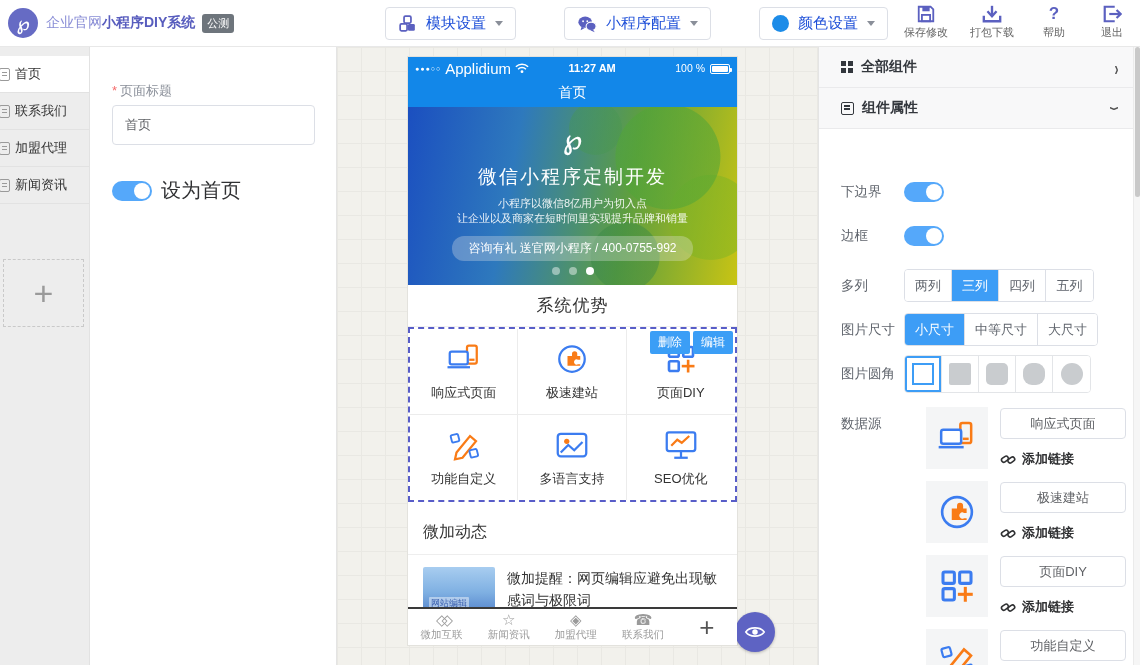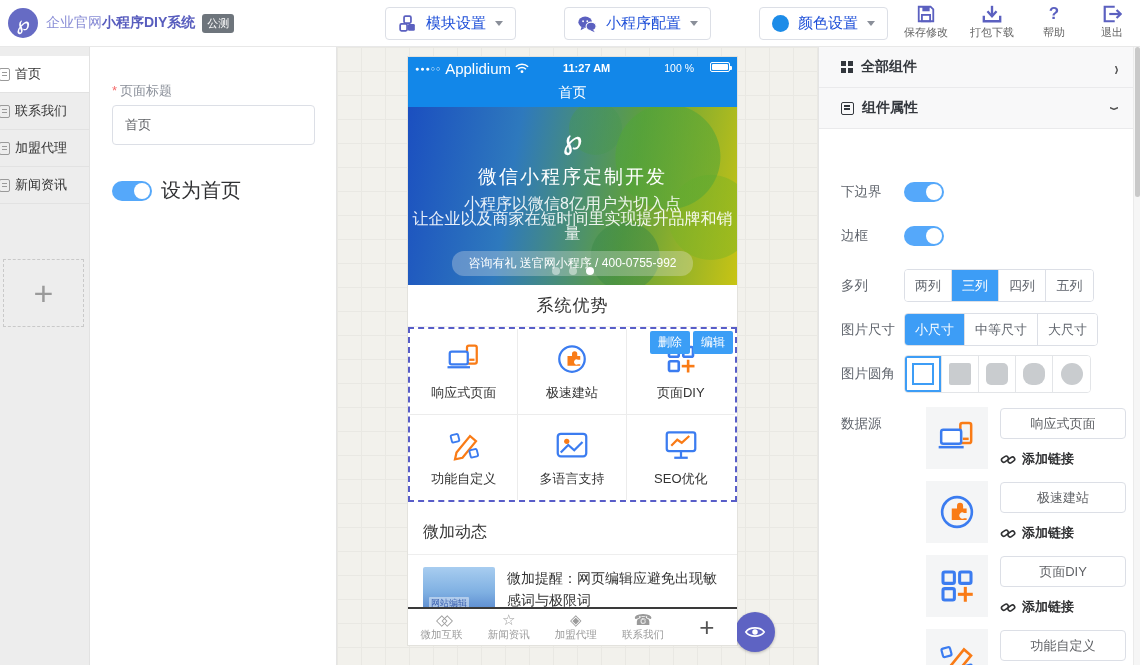--- a/index.html
+++ b/index.html
@@ -50,36 +50,36 @@
   .canvas { position:absolute; left:337px; top:47px; width:481px; height:618px; background-color:#f2f1ec;
     background-image:linear-gradient(#e9e8e3 1px, transparent 1px), linear-gradient(90deg,#e9e8e3 1px, transparent 1px);
     background-size:24px 24px; }
 
   .phone { position:absolute; left:71px; top:10px; width:329px; height:588px; background:#fff; box-shadow:0 0 0 1px #e3e2dd; overflow:hidden; }
   .statusbar { height:22px; background:#1287e9; color:#fff; display:flex; align-items:center; padding:0 7px; font-size:10px; }
   .sig-dots { letter-spacing:1px; font-size:7px; }
   .carrier { margin-left:4px; font-size:15px; }
   .wifi { margin-left:4px; }
   .sb-time { flex:1; text-align:center; font-weight:bold; font-size:11px; margin-left:-20px; }
-  .sb-batt { display:flex; align-items:flex-start; gap:16px; font-size:10.5px; }
+  .sb-batt { display:flex; align-items:flex-end; gap:5px; font-size:10.5px; }
   .batt { width:20px; height:10px; border:1px solid #fff; border-radius:2px; padding:1px; position:relative; }
   .batt::before { content:""; display:block; width:100%; height:100%; background:#fff; border-radius:1px; }
   .batt::after { content:""; position:absolute; right:-3px; top:3px; width:2px; height:4px; background:#fff; border-radius:0 1px 1px 0; }
   .titlebar { height:28px; background:#1287e9; color:#fff; font-size:14px; display:flex; align-items:center; justify-content:center; }
 
   .banner { height:178px; position:relative; color:#fff; text-align:center; overflow:hidden;
     background:
       radial-gradient(circle at 79% 28%, rgba(80,165,55,.55) 0 52px, transparent 53px),
       radial-gradient(circle at 92% 62%, rgba(125,180,35,.5) 0 42px, transparent 43px),
       radial-gradient(circle at 66% 84%, rgba(55,135,70,.45) 0 34px, transparent 35px),
       radial-gradient(circle at 57% 12%, rgba(70,150,80,.4) 0 26px, transparent 27px),
       linear-gradient(100deg,#1b4fc0 0%, #2e79bd 32%, #5f9f3e 66%, #c8c414 100%); }
   .banner-logo { font-size:28px; font-weight:bold; font-style:italic; margin-top:16px; }
   .banner-title { font-size:19px; letter-spacing:2px; margin-top:8px; }
-  .banner-sub { font-size:16px; color:rgba(255,255,255,.9); line-height:15px; margin-top:6px; }
+  .banner-sub { font-size:11px; color:rgba(255,255,255,.9); line-height:15px; margin-top:6px; }
   .banner-pill { display:inline-block; margin-top:10px; background:rgba(235,235,235,.3); border-radius:12px; padding:4px 16px; font-size:12px; }
   .banner-dots { position:absolute; bottom:10px; left:0; right:0; display:flex; justify-content:center; gap:9px; }
   .bdot { width:8px; height:8px; border-radius:50%; background:rgba(255,255,255,.45); }
   .bdot.on { background:#fff; }
 
   .sec1 { height:42px; display:flex; align-items:center; justify-content:center; border-bottom:1px solid #f0f0f0; }
   .sec1-title { font-size:17px; color:#333; letter-spacing:1px; }
 
   .feature-grid { position:relative; height:175px; border:2px dashed #585dc8; }
   .fg-inner { display:grid; grid-template-columns:1fr 1fr 1fr; grid-template-rows:1fr 1fr; height:100%; }

